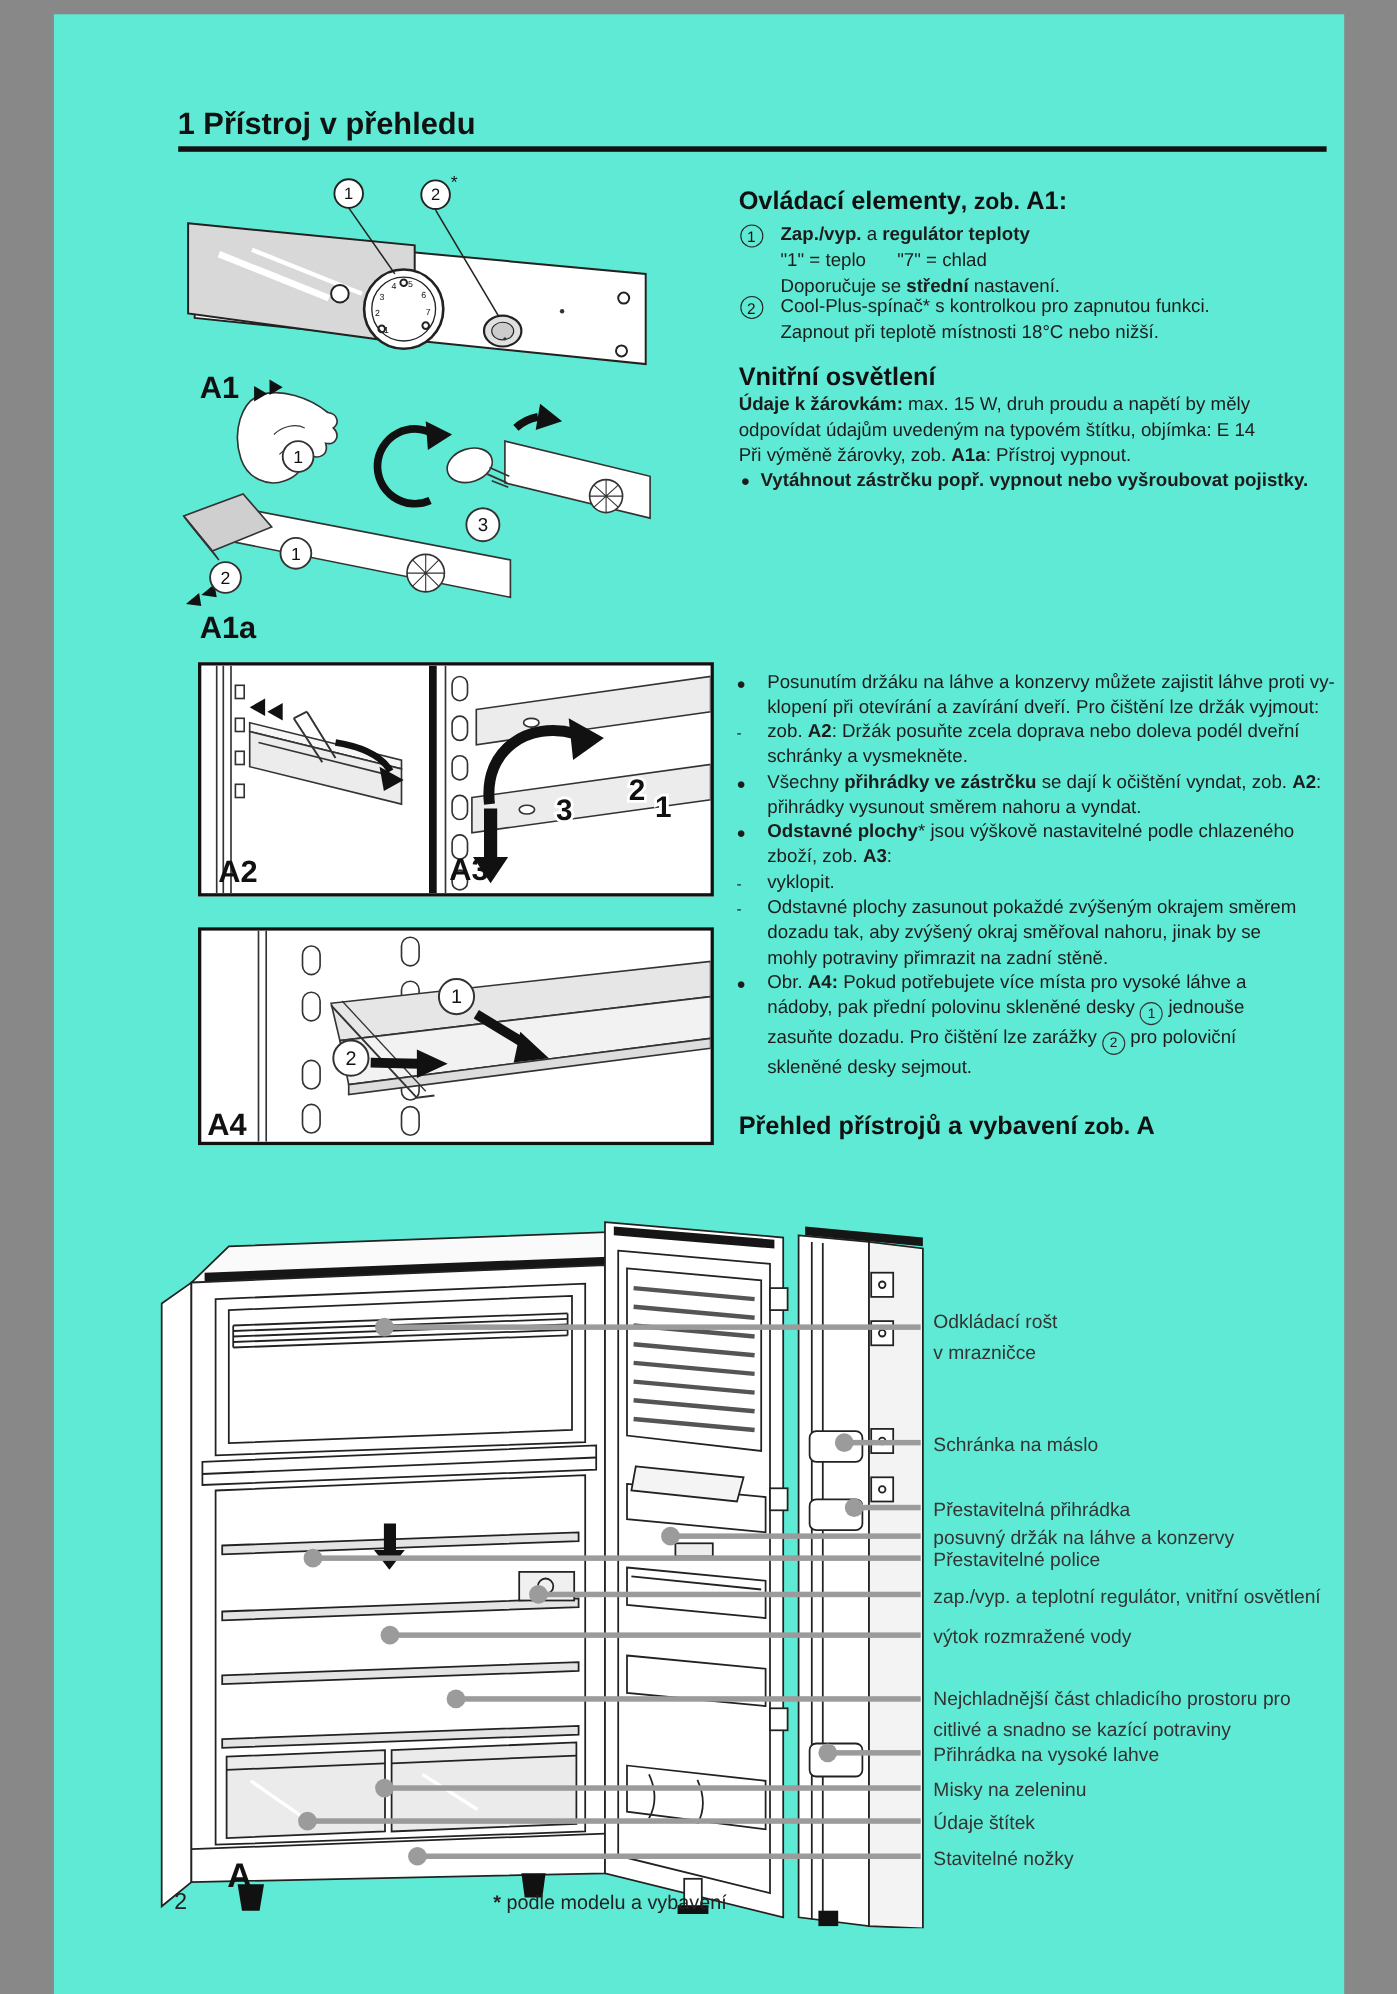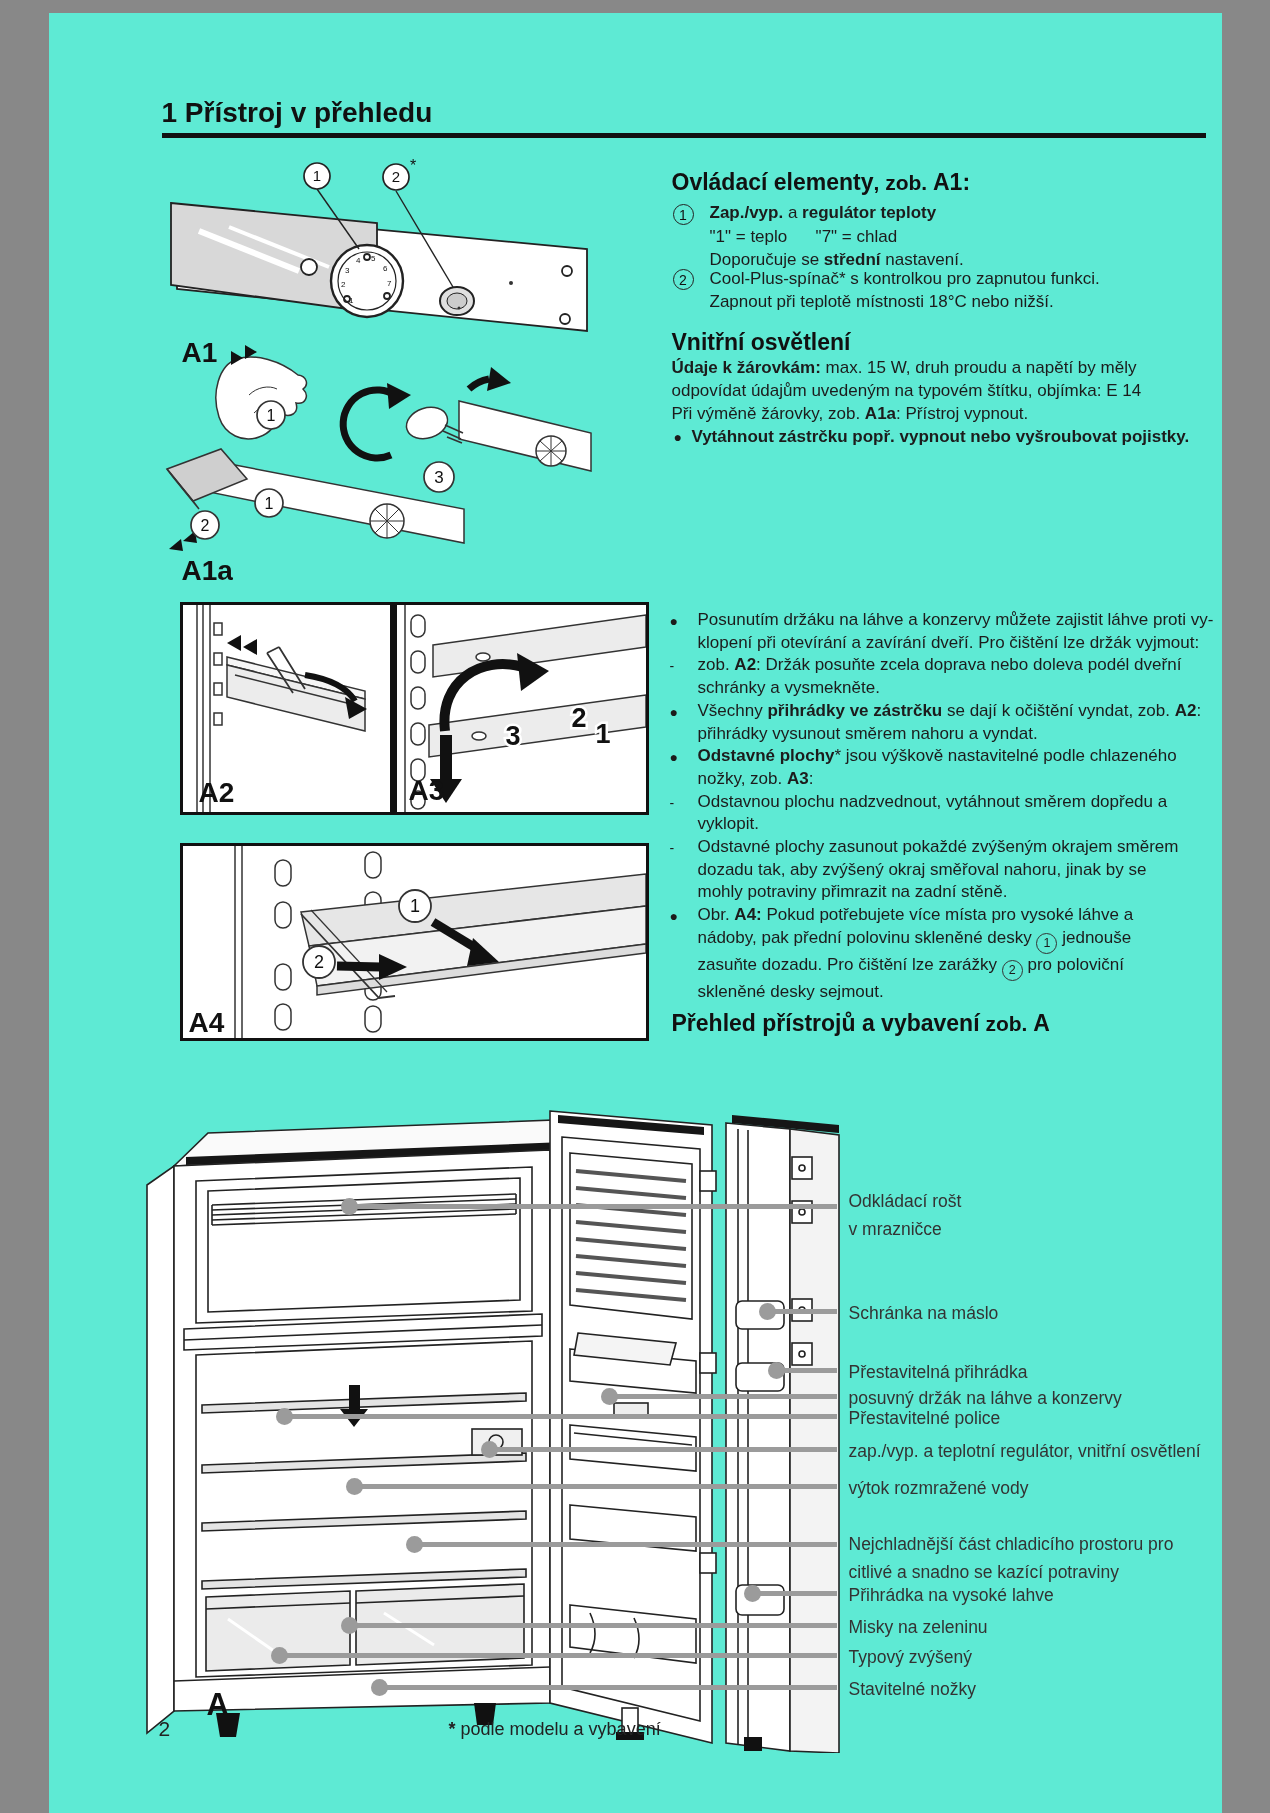--- a/index.html
+++ b/index.html
@@ -270,27 +270,26 @@
       <div class="tipmark">●</div>
       <div>
         <div class="tipline"><span>Všechny </span><span class="b">přihrádky ve zástrčku</span><span> se dají k očištění vyndat, zob. </span><span class="b">A2</span><span>:</span></div>
         <div class="tipline">přihrádky vysunout směrem nahoru a vyndat.</div>
       </div>
     </div>
     <div class="tiprow">
       <div class="tipmark">●</div>
       <div>
         <div class="tipline"><span class="b">Odstavné plochy</span><span>* jsou výškově nastavitelné podle chlazeného</span></div>
-        <div class="tipline"><span>nožky, zob. </span><span class="b">A3</span><span>:</span></div>
+        <div class="tipline"><span>zboží, zob. </span><span class="b">A3</span><span>:</span></div>
       </div>
     </div>
     <div class="tiprow">
       <div class="tipmark">-</div>
       <div>
-        <div class="tipline">Odstavnou plochu nadzvednout, vytáhnout směrem dopředu a</div>
         <div class="tipline">vyklopit.</div>
       </div>
     </div>
     <div class="tiprow">
       <div class="tipmark">-</div>
       <div>
         <div class="tipline">Odstavné plochy zasunout pokaždé zvýšeným okrajem směrem</div>
         <div class="tipline">dozadu tak, aby zvýšený okraj směřoval nahoru, jinak by se</div>
         <div class="tipline">mohly potraviny přimrazit na zadní stěně.</div>
       </div>
@@ -450,21 +449,21 @@
   <div class="callout-line" style="left:703px;top:1578px;width:85px;"></div>
   <div class="callout-dot" style="left:695px;top:1572px;"></div>
   <div class="callout-label" style="left:800px;top:1568px;">Přihrádka na vysoké lahve</div>
 
   <div class="callout-line" style="left:300px;top:1610px;width:488px;"></div>
   <div class="callout-dot" style="left:292px;top:1604px;"></div>
   <div class="callout-label" style="left:800px;top:1600px;">Misky na zeleninu</div>
 
   <div class="callout-line" style="left:230px;top:1640px;width:558px;"></div>
   <div class="callout-dot" style="left:222px;top:1634px;"></div>
-  <div class="callout-label" style="left:800px;top:1630px;">Typový zvýšený</div>
+  <div class="callout-label" style="left:800px;top:1630px;">Údaje štítek</div>
 
   <div class="callout-line" style="left:330px;top:1672px;width:458px;"></div>
   <div class="callout-dot" style="left:322px;top:1666px;"></div>
   <div class="callout-label" style="left:800px;top:1662px;">Stavitelné nožky</div>
 
   <div class="pagenum">2</div>
   <div class="footnote">
     <span class="b">*</span><span> podle modelu a vybavení</span>
   </div>
 

